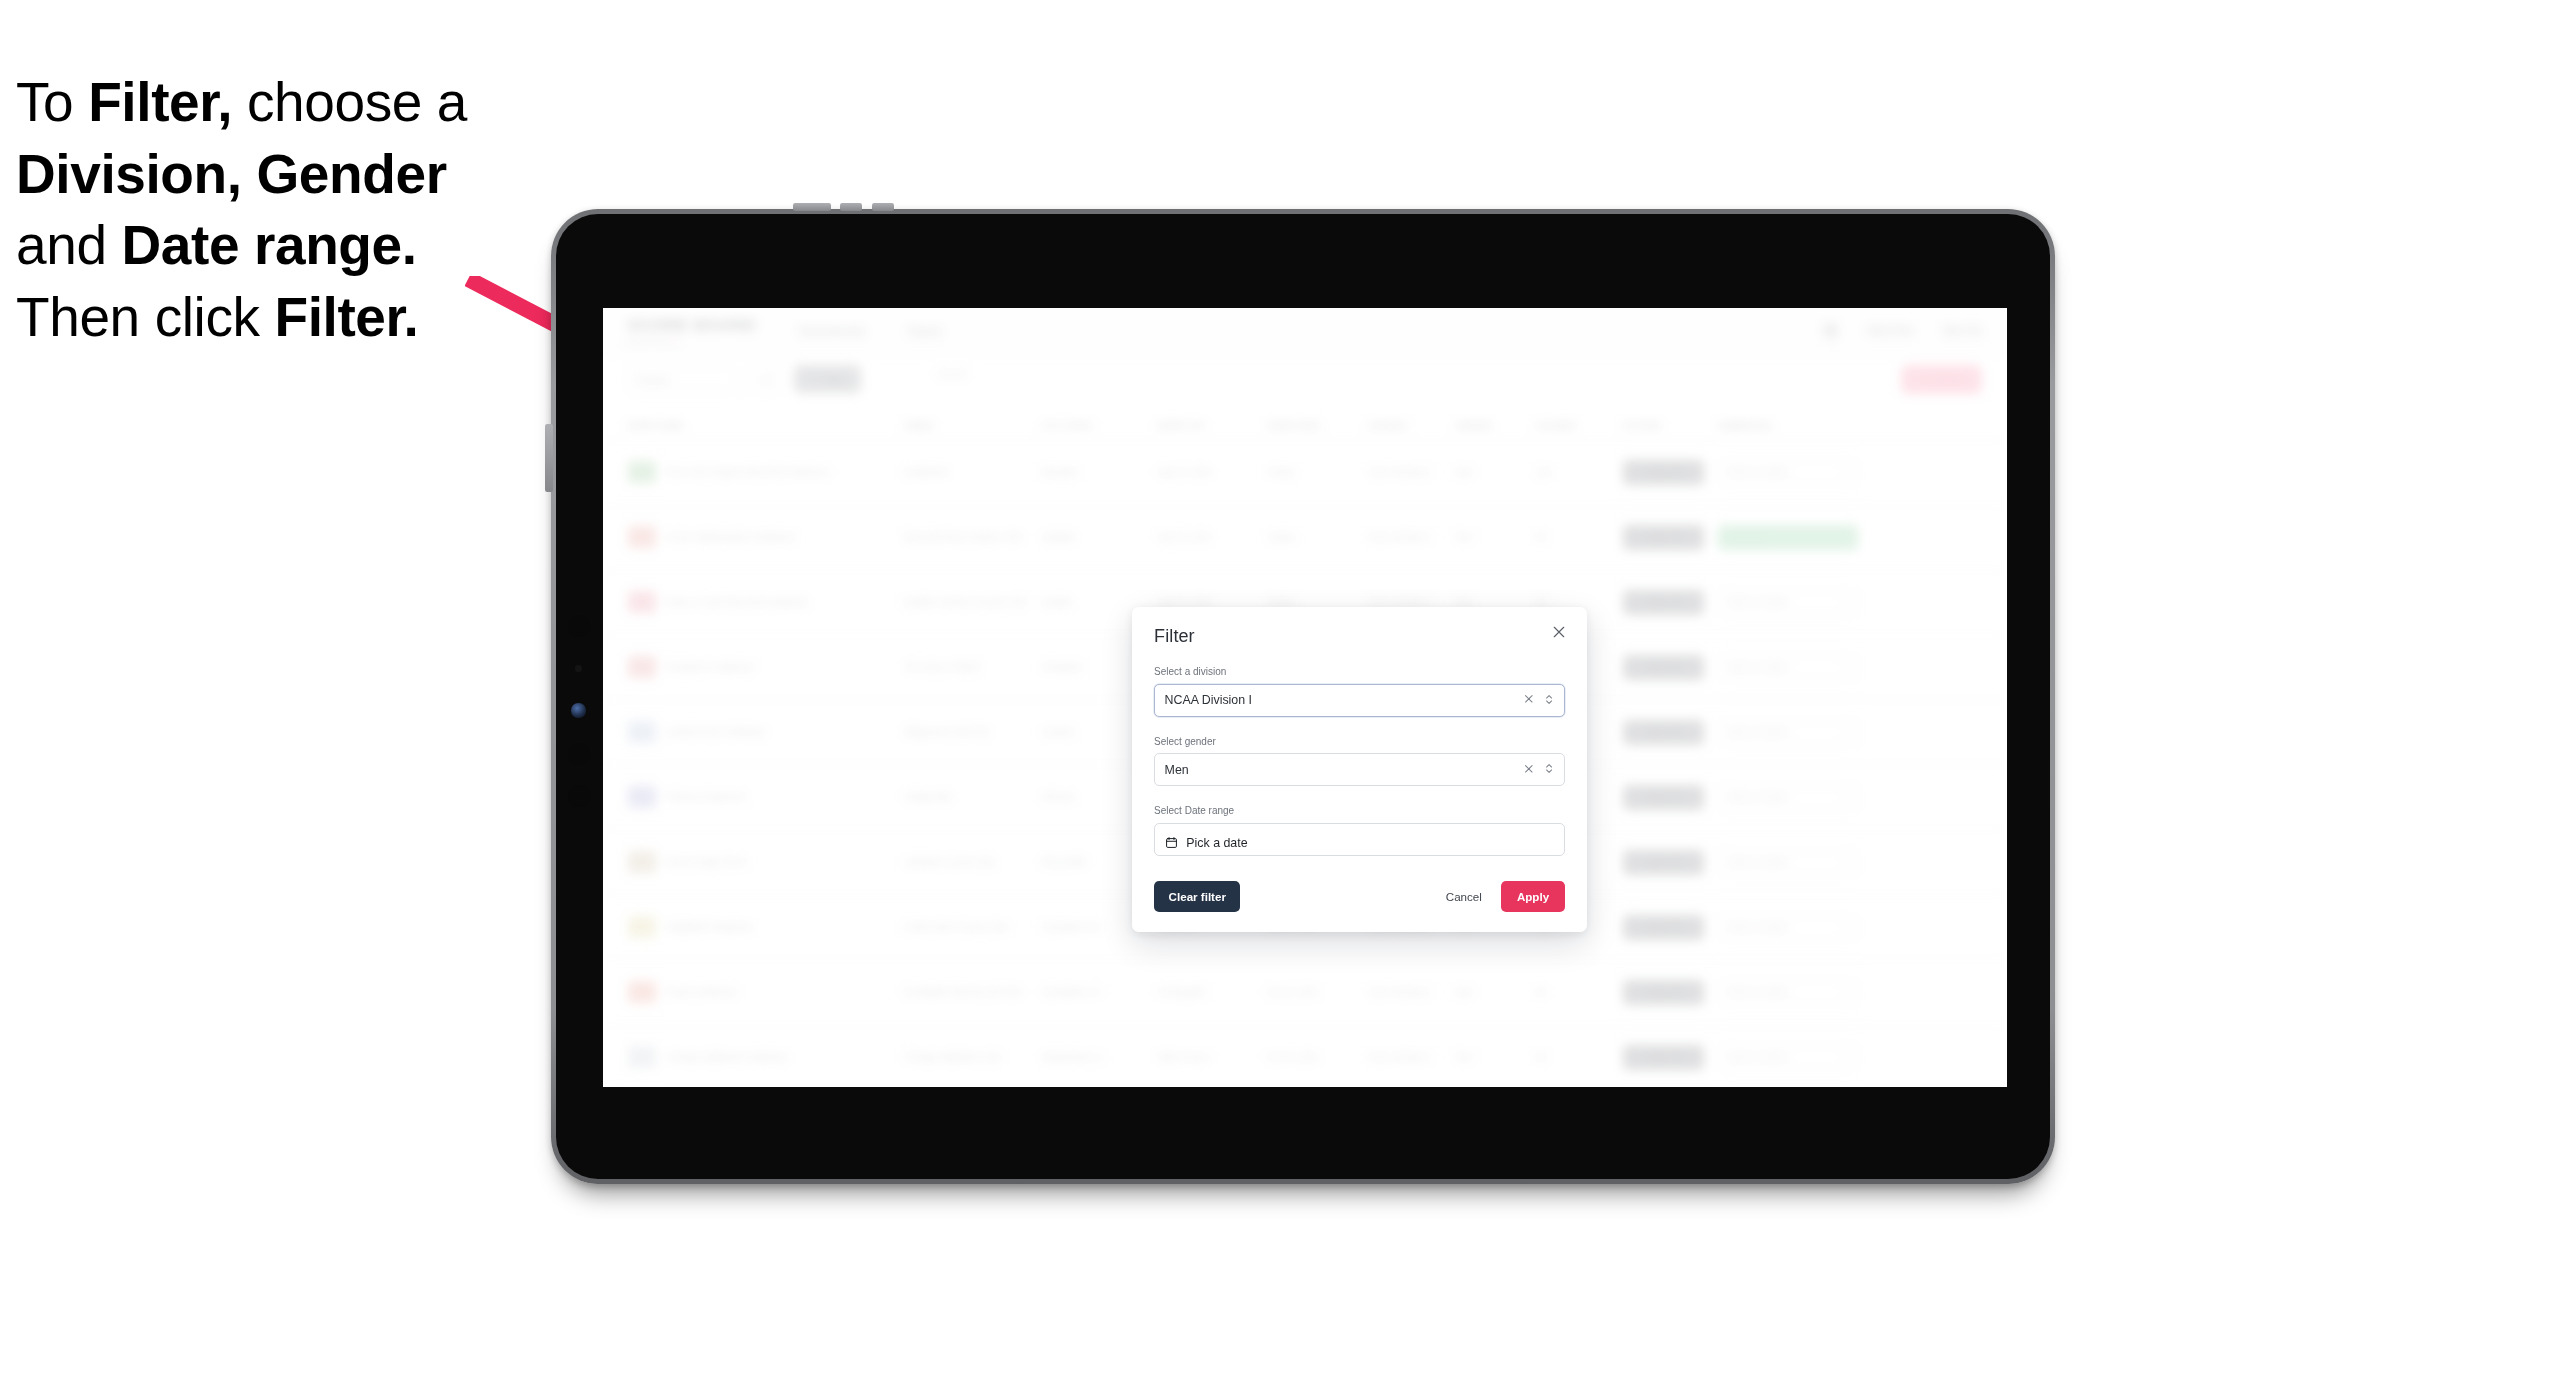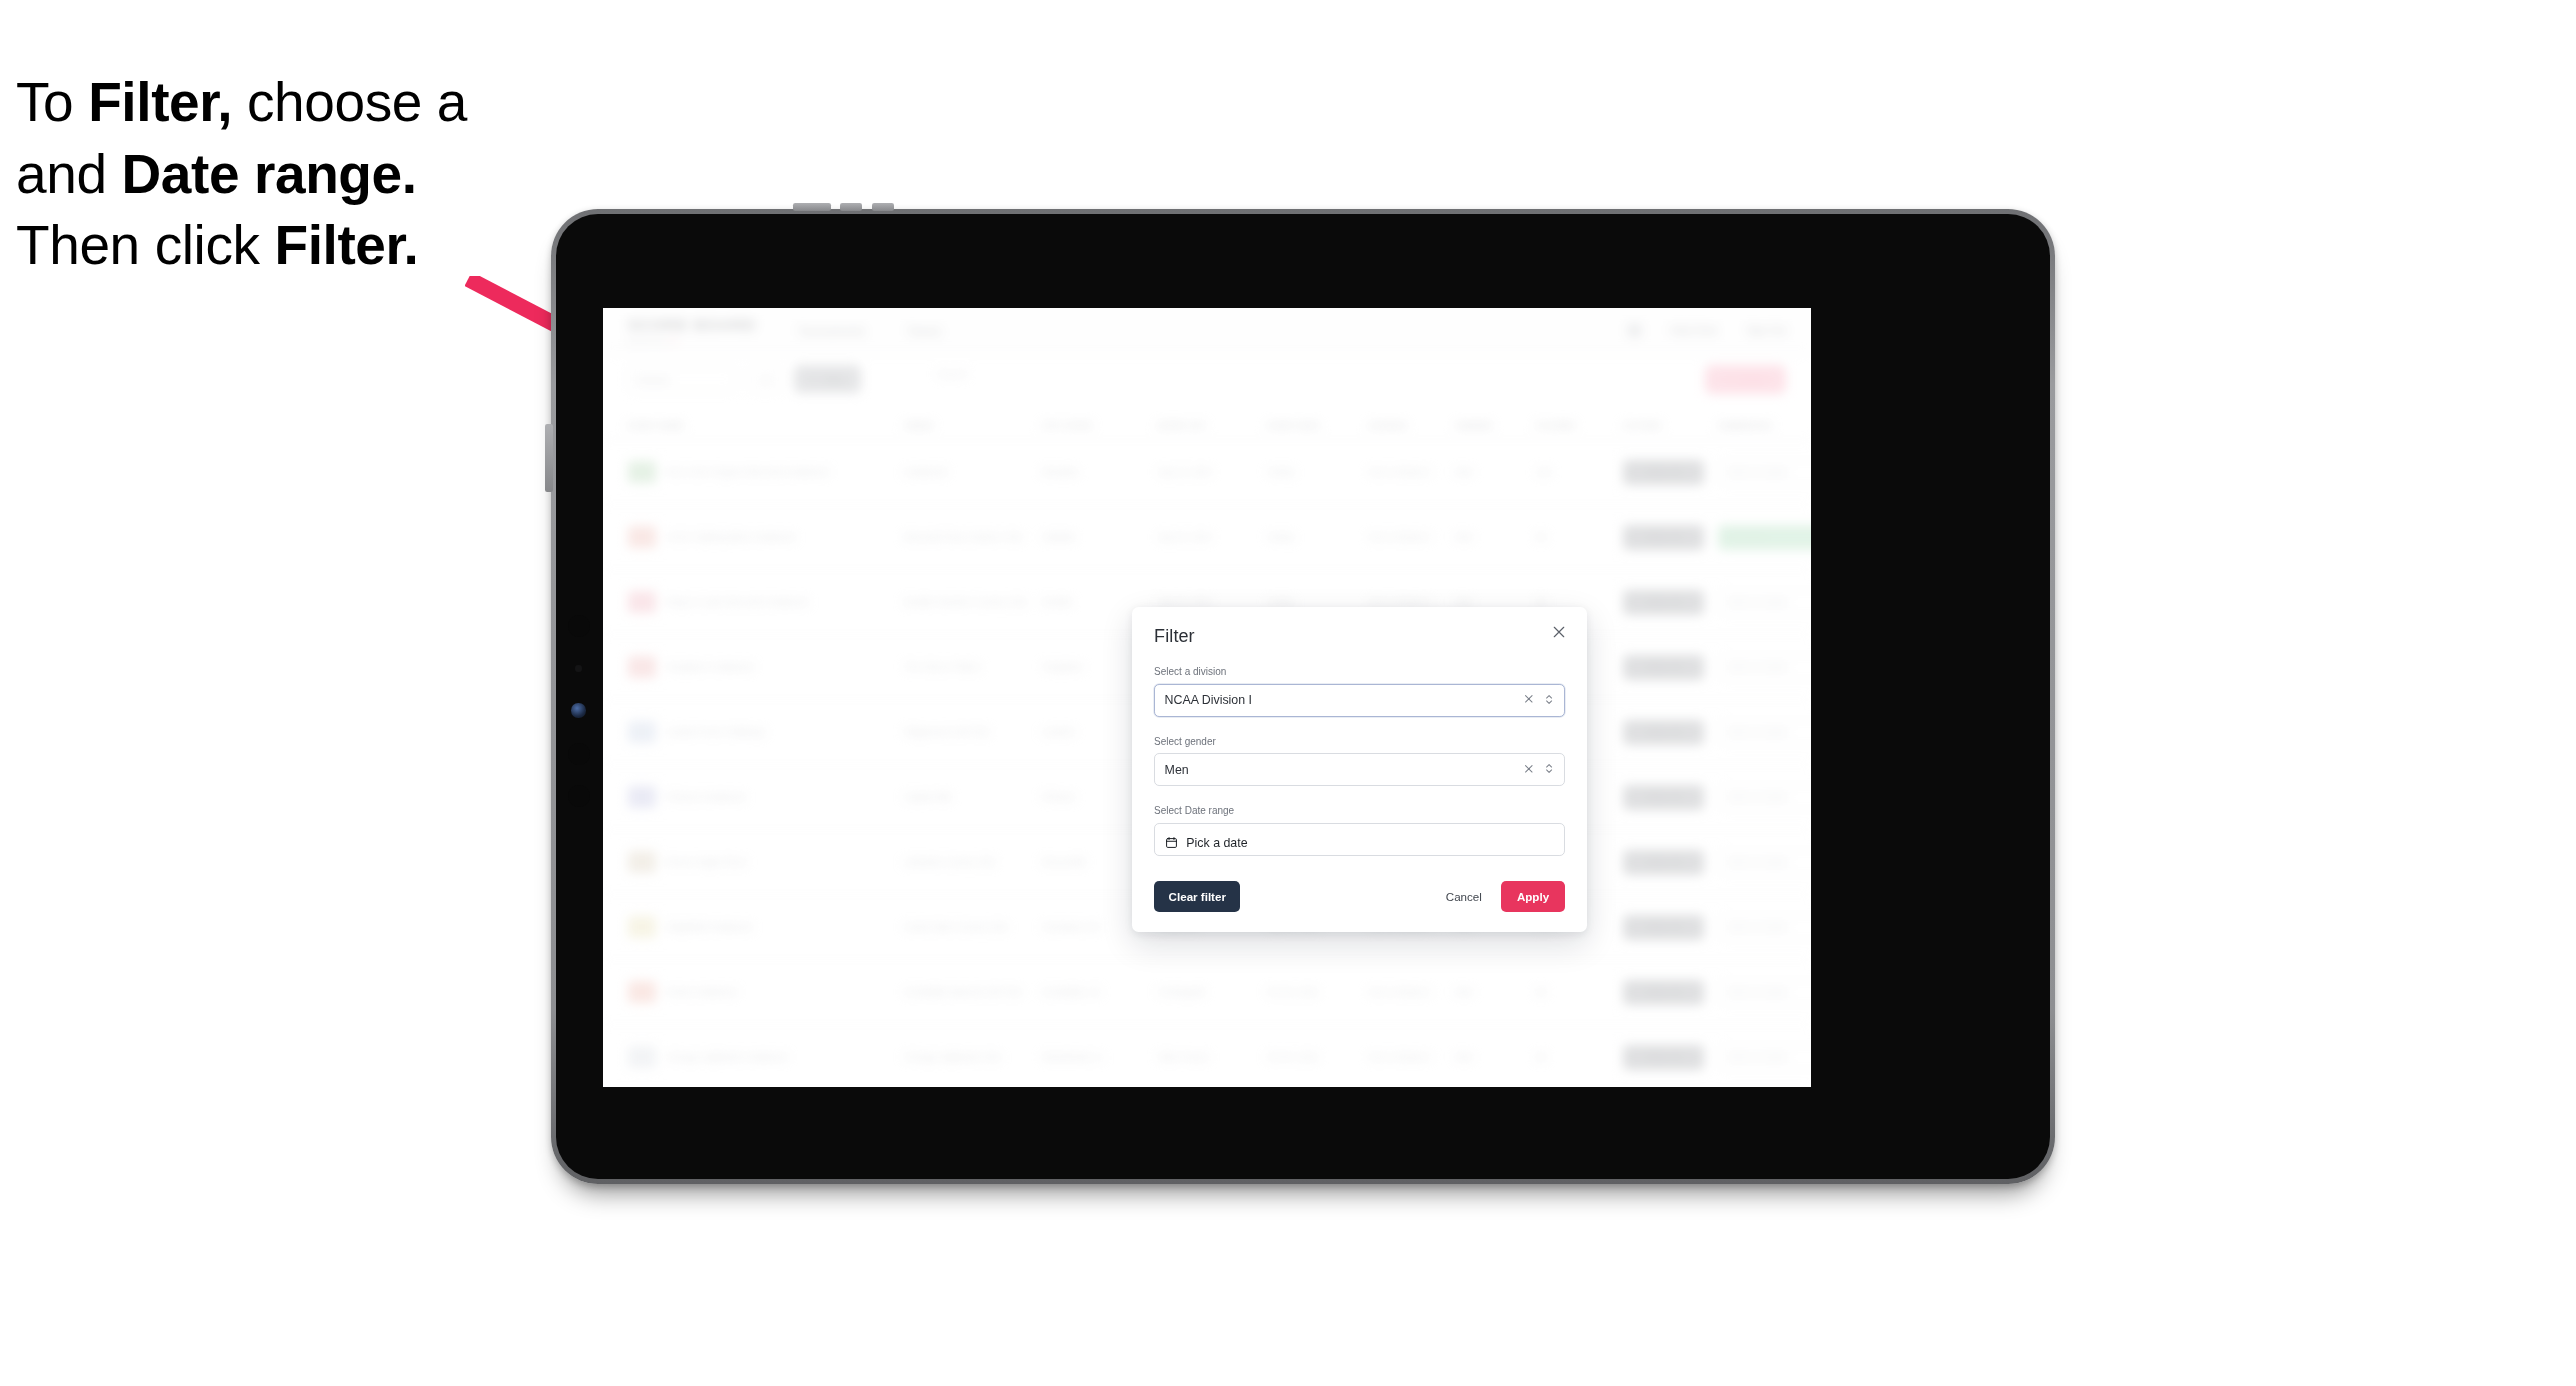--- a/index.html
+++ b/index.html
@@ -60,21 +60,21 @@
   #sensor-2 { left: 19px; top: 451px; width: 6.5px;  height: 6.5px;  background:#141415; }
   #sensor-3 { left: 15.3px; top: 489px; width: 14.5px; height: 14.5px;
               background: radial-gradient(circle at 40% 35%, #4d6ea8 0%, #1c2a44 60%, #0b0f18 100%); }
   #sensor-4 { left: 11.6px; top: 529px; width: 22px; height: 22px; background:#090909; }
   #sensor-5 { left: 11.6px; top: 571px; width: 22px; height: 22px; background:#090909; }
 
   
   #app {
     position: absolute;
     left: 47px; top: 94px;
-    width: 1208px; height: 779px;
+    width: 1404px; height: 779px;
     background: #ffffff;
     overflow: hidden;
   }
 
   
   #app-blur { position: absolute; inset: 0; filter: blur(5.1px); }
 
   .navbar {
     position: absolute; left: 0; top: 0; width: 100%; height: 45px;
     background: #fdfdfd; border-bottom: 0.7px solid #f0f0f1;
@@ -183,20 +183,21 @@
     background: #e8355e; color: #ffffff; border: none; border-radius: 5.1px;
     height: 31px; padding: 0 16px; font-size: 11.6px; font-weight: 600;
     font-family: "Liberation Sans", sans-serif; cursor: pointer;
   }
 </style>
 </head>
 <body>
 
 <div id="caption">
   <div class="line"><span>To </span><span class="b">Filter,</span><span> choose a</span></div>
+  <div class="line"><span class="b">Division, Gender</span></div>
   <div class="line"><span>and </span><span class="b">Date range.</span></div>
   <div class="line"><span>Then click </span><span class="b">Filter.</span></div>
 </div>
 
 <svg id="arrow" viewBox="0 0 860 420">
   <path d="M4 4 L648 340" stroke="#ED2A5C" stroke-width="22" stroke-linecap="butt" fill="none"></path>
   <path d="M716 330 L604 296 L636 414 Z" fill="#ED2A5C"></path>
 </svg>
 
 <div id="tablet">

